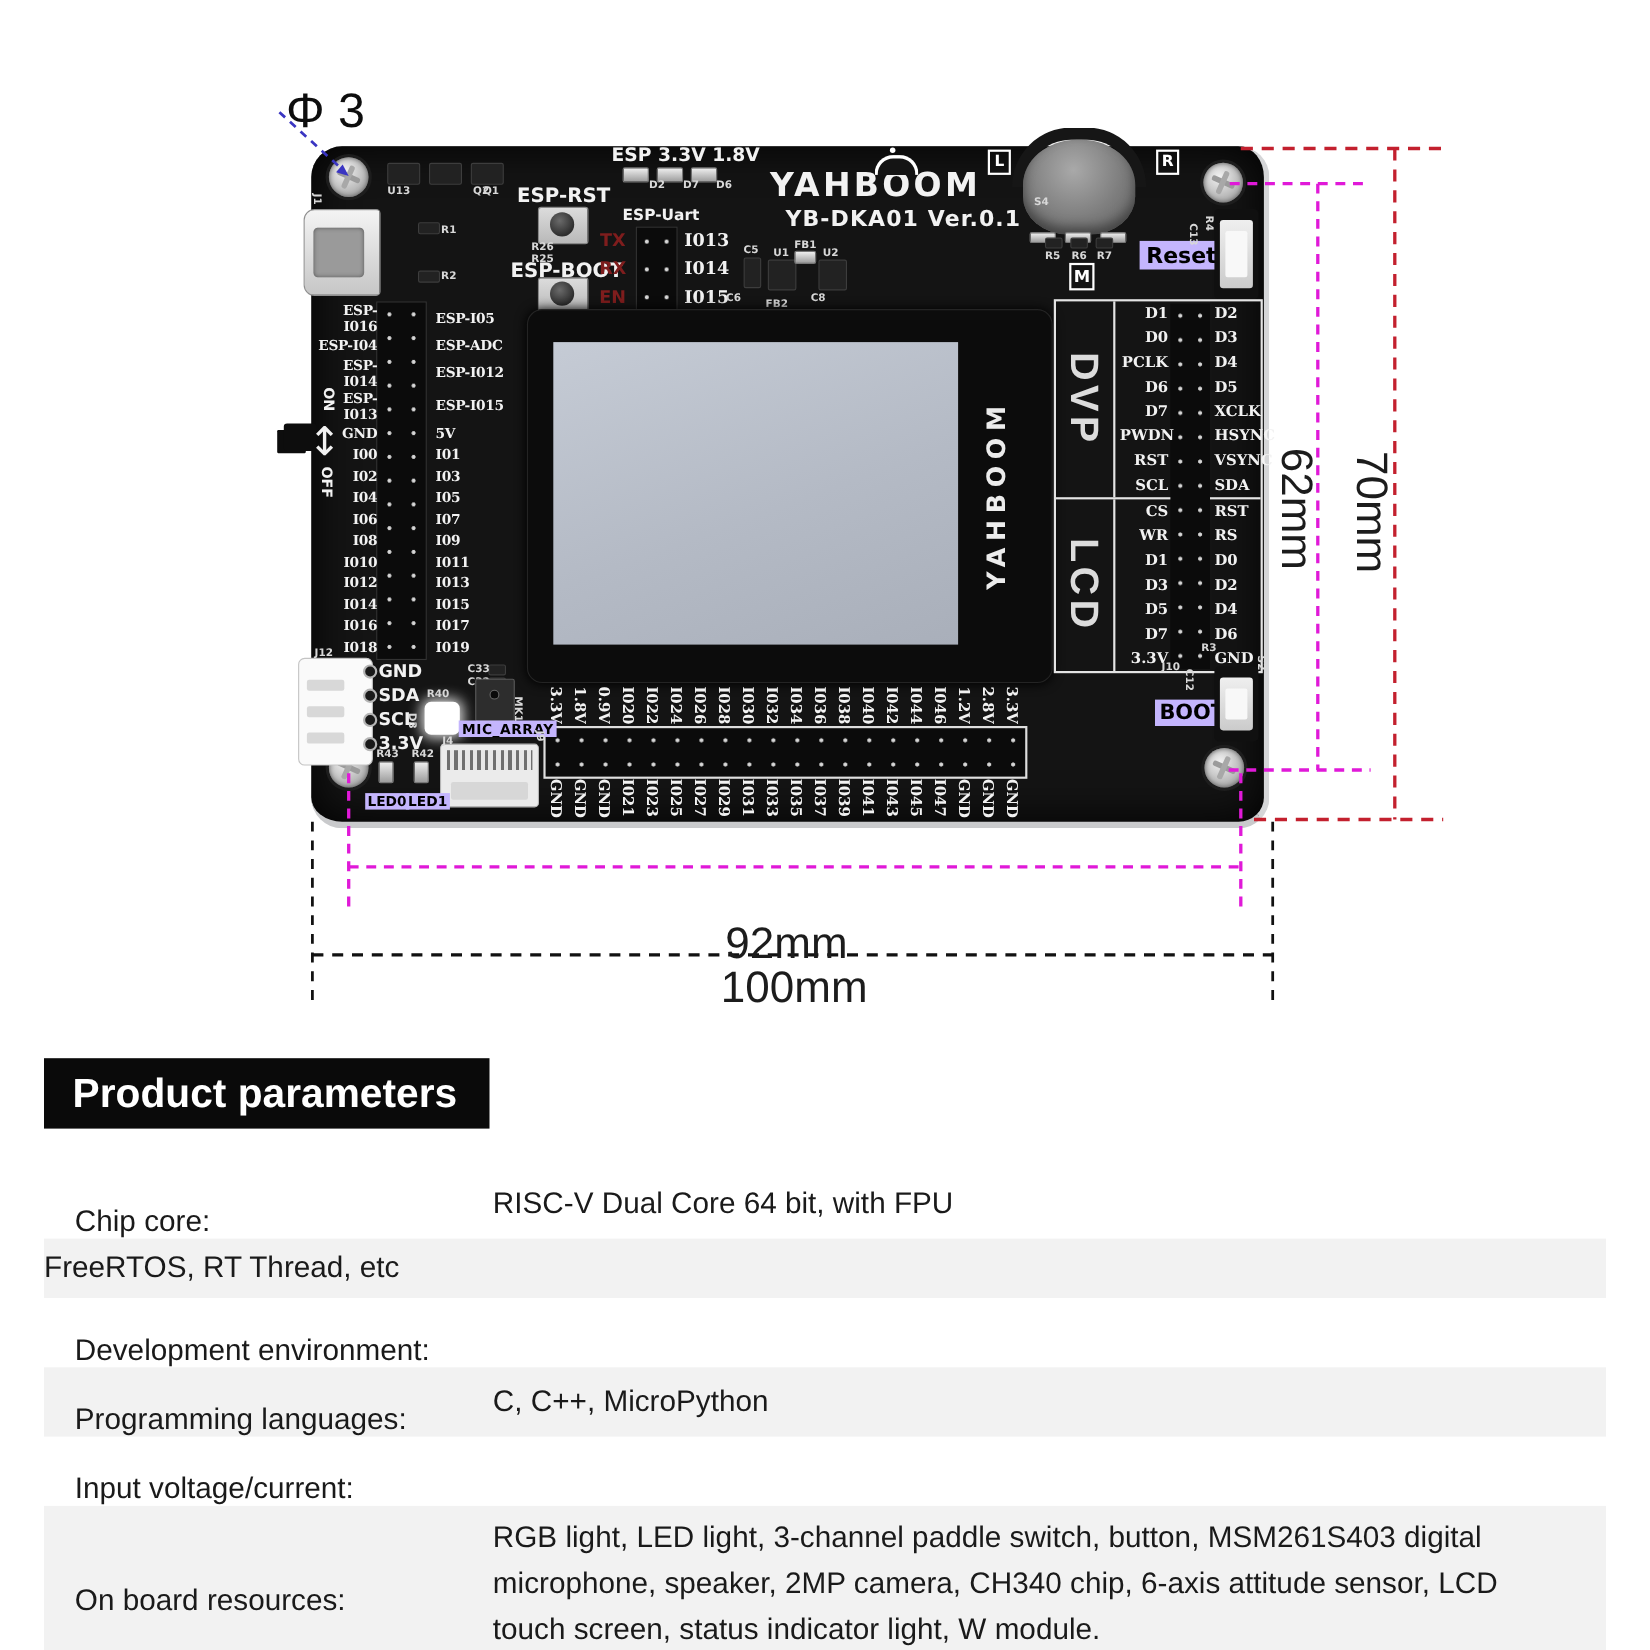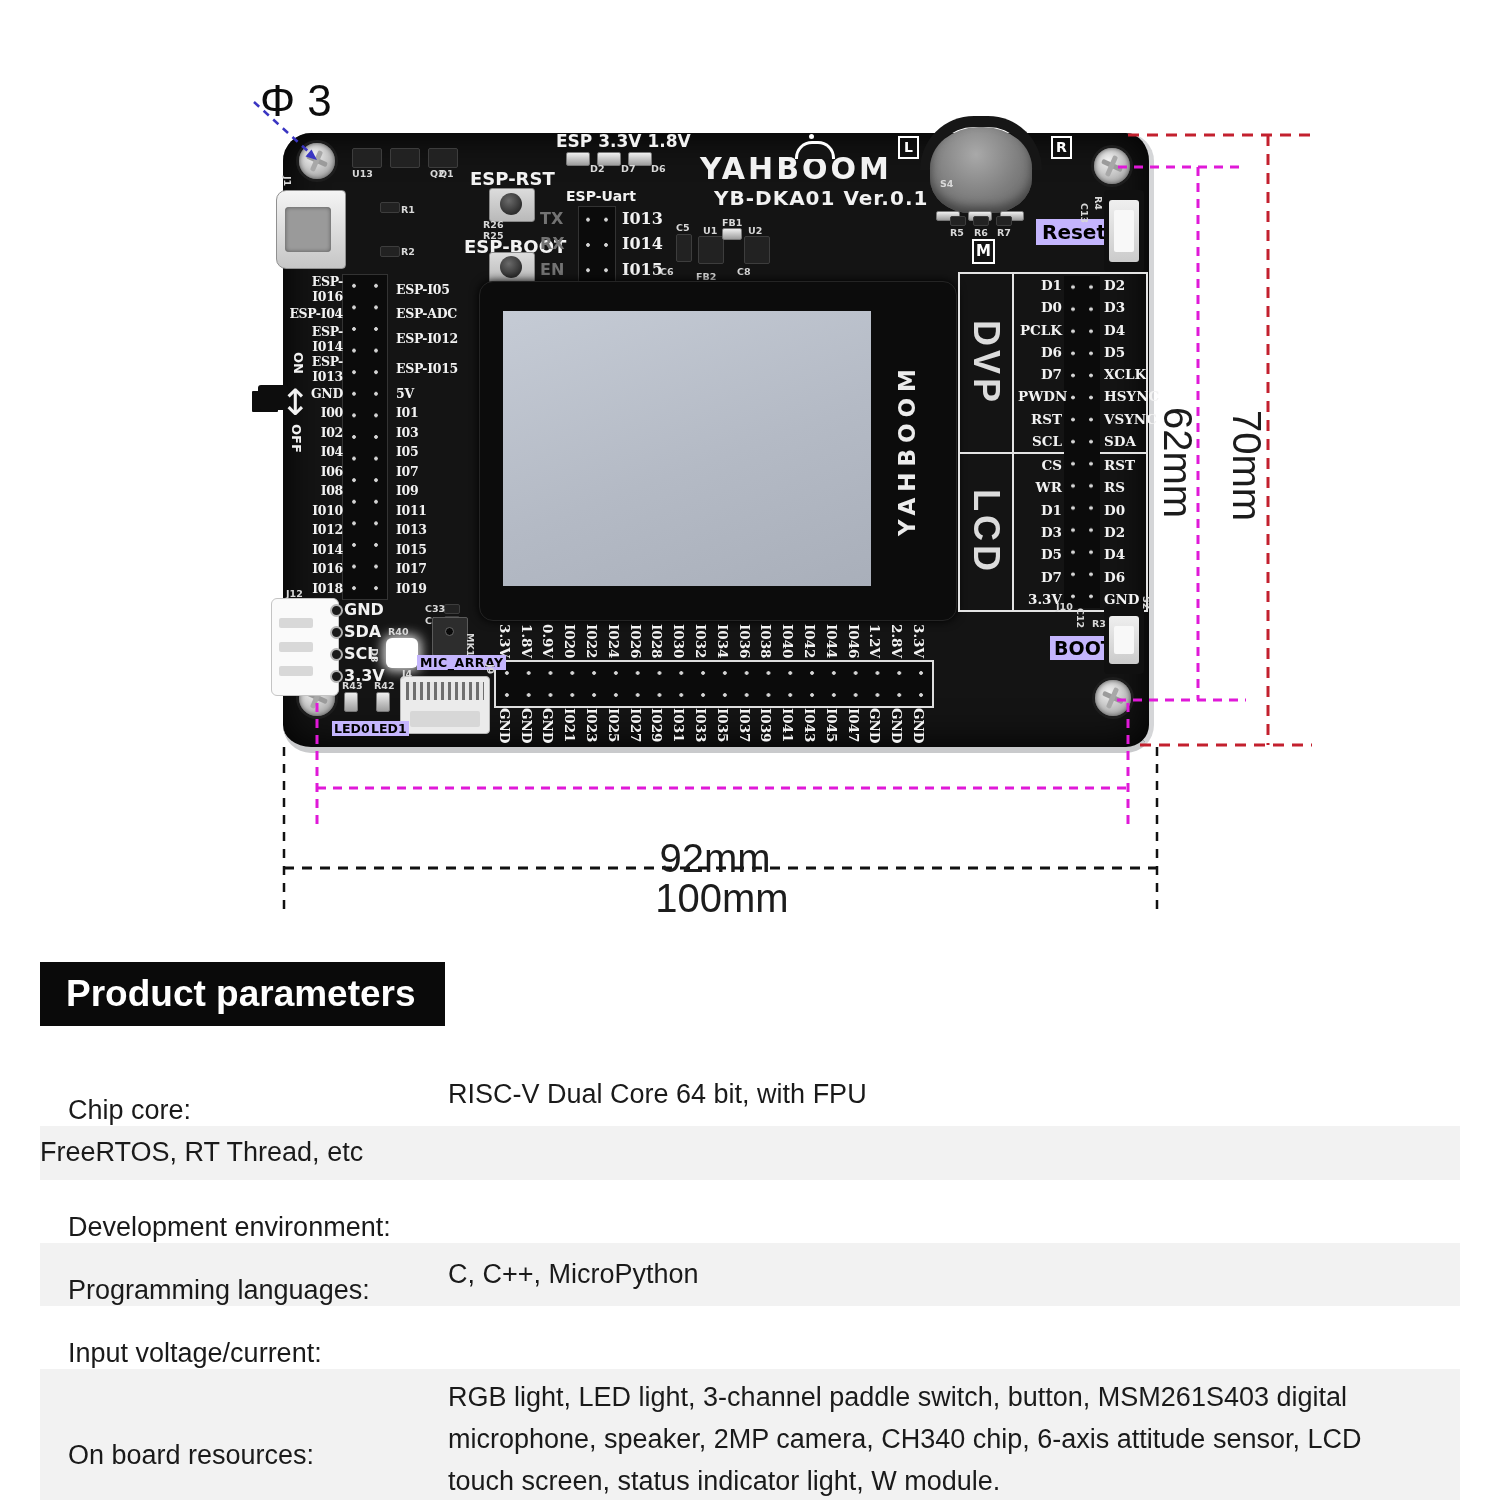--- a/index.html
+++ b/index.html
@@ -25,21 +25,21 @@
   .compsilver{position:absolute;background:linear-gradient(#efefef,#9d9d9d);border:1px solid #777;border-radius:2px;}
   
   #lh{position:absolute;left:285px;top:274px;width:192px;height:324px;display:grid;grid-template-rows:repeat(15,1fr);}
   .lh-row{display:flex;align-items:center;color:#f2f2f2;font-family:"DejaVu Serif",serif;font-weight:bold;font-size:12.5px;letter-spacing:-0.3px;}
   .lh-l{width:58px;text-align:right;}
   .lh-gap{width:50px;}
   .lh-r{flex:1;text-align:left;padding-left:3px;}
   
   #uart-rows{position:absolute;left:540px;top:206px;width:128px;height:76px;display:grid;grid-template-rows:repeat(3,1fr);}
   .u-row{display:flex;align-items:center;}
-  .u-l{width:34px;text-align:left;color:#737373;font-family:"DejaVu Sans",sans-serif;font-weight:bold;font-size:16px;}
+  .u-l{width:34px;text-align:center;color:#7f1d1d;font-family:"DejaVu Sans",sans-serif;font-weight:bold;font-size:16px;}
   .u-gap{width:48px;}
   .u-r{flex:1;color:#f2f2f2;font-family:"DejaVu Serif",serif;font-weight:bold;font-size:16px;}
   
   #dvp-table{position:absolute;left:958px;top:272px;width:190px;height:340px;border:2px solid #e4e4e4;box-sizing:border-box;}
   .side-lab{position:absolute;left:0;width:54px;display:flex;align-items:center;justify-content:center;border-right:2px solid #e4e4e4;box-sizing:border-box;}
   .side-lab span{writing-mode:vertical-rl;font-family:"Liberation Sans",sans-serif;font-size:36px;font-weight:bold;color:#dcdcdc;letter-spacing:4px;}
   .hdiv{position:absolute;left:0;right:0;top:178px;height:2px;background:#e4e4e4;}
   .drows{position:absolute;left:58px;width:128px;display:grid;}
   .dr{display:flex;align-items:center;color:#f2f2f2;font-family:"DejaVu Serif",serif;font-weight:bold;font-size:13.5px;}
   .dr .l{width:44px;text-align:right;}
@@ -622,21 +622,21 @@
   <span class="ref" style="left:374px;top:680px;">R42</span>
   <div class="whitebox" style="left:332px;top:721px;font-size:12.5px;padding:0 2px;">LED0</div>
   <div class="whitebox" style="left:369px;top:721px;font-size:12.5px;padding:0 2px;">LED1</div>
 
   <div class="whitebox" style="left:1050px;top:636px;font-size:19px;padding:1px 4px;">BOOT</div>
   <div class="sidebtn" style="left:1104px;top:606px;width:40px;height:68px;">
       <div class="b1"></div>
       <div class="b2"></div>
     </div>
   <span class="ref" style="left:1056px;top:601px;">J10</span>
-  <span class="ref" style="left:1092px;top:618px;">R3</span>
+  <span class="ref" style="left:1092px;top:584px;">R3</span>
   <span class="ref rot90" style="left:1086px;top:608px;">C12</span>
   <span class="ref rot90" style="left:1152px;top:596px;">S2</span>
 
   <svg class="overlay" viewBox="0 0 1500 1500">
 
     <line x1="254" y1="102" x2="310" y2="153" stroke="#3a35c2" stroke-width="2.5" stroke-dasharray="7 6"></line>
     <polygon points="317,160 305.5,156.5 311.5,149.5" fill="#3a35c2"></polygon>
 
     <line x1="1128" y1="135" x2="1312" y2="135" stroke="#c3202e" stroke-width="3" stroke-dasharray="11 8"></line>
     <line x1="1268" y1="135" x2="1268" y2="745" stroke="#c3202e" stroke-width="3" stroke-dasharray="11 8"></line>

